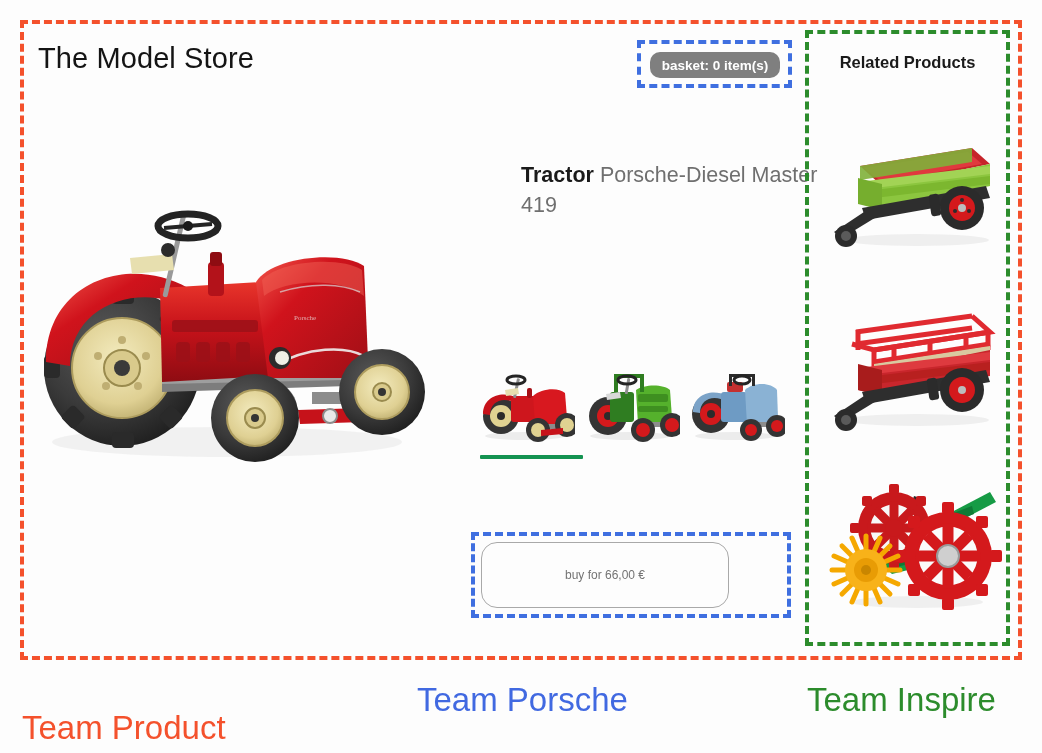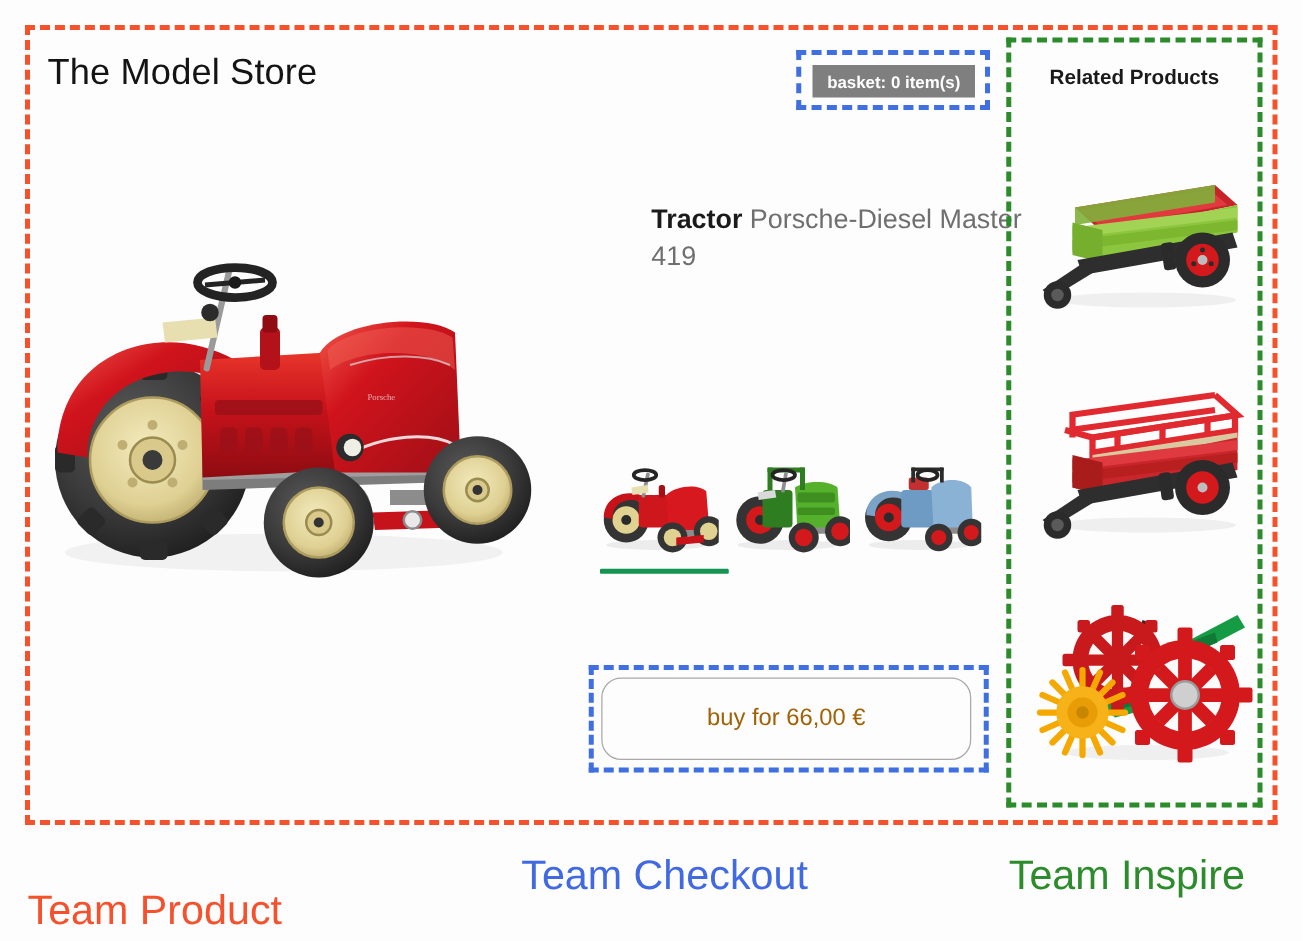--- a/index.html
+++ b/index.html
@@ -35,21 +35,21 @@
   #store-title{
     position:absolute;left:38px;top:42px;
     font-size:29px;color:#141414;letter-spacing:.1px;
     white-space:nowrap;
   }
 
   
   #basket-badge{
     position:absolute;left:650px;top:52px;
     width:130px;height:26px;
-    background:#7f7f7f;border-radius:0;
+    background:#7f7f7f;border-radius:10px;
     color:#ffffff;font-size:13.5px;font-weight:bold;
     display:flex;align-items:center;justify-content:center;
     box-sizing:border-box;
   }
 
   
   #hero-wrap{position:absolute;left:12px;top:170px;width:430px;height:320px;}
   #hero-wrap svg{display:block;width:100%;height:100%;}
 
   
@@ -69,24 +69,24 @@
     position:absolute;left:5px;bottom:-13px;width:103px;height:4px;
     background:#149351;border-radius:1px;display:none;
   }
   .variant.selected .variant-underline{display:block;}
   #variant-0{left:5px;}
   #variant-1{left:110px;}
   #variant-2{left:215px;}
 
   
   #buy-button{
-    position:absolute;left:481px;top:542px;width:296px;height:66px;
+    position:absolute;left:481px;top:542px;width:248px;height:66px;
     background:#fdfdfd;border:1.5px solid #a9a9a9;border-radius:16px;
     display:flex;align-items:center;justify-content:center;
-    font-size:19px;color:#a16207;box-sizing:border-box;cursor:pointer;
+    font-size:12px;color:#737373;box-sizing:border-box;cursor:pointer;
   }
 
   
   #related-title{
     position:absolute;left:805px;top:53px;width:205px;
     text-align:center;font-size:16.5px;font-weight:bold;color:#1a1a1a;
   }
   .related-item{position:absolute;left:822px;width:185px;height:150px;cursor:pointer;}
   .related-item svg{display:block;width:100%;height:100%;}
   #related-0{top:112px;}
@@ -456,16 +456,16 @@
           <line x1="0" y1="0" x2="-14" y2="-32"></line>
         </g>
         <circle cx="0" cy="0" r="21" fill="#F8B219"></circle>
         <circle cx="0" cy="0" r="12" fill="#E89C05"></circle>
         <circle cx="0" cy="0" r="5" fill="#c98600"></circle>
       </g>
     </svg>
   </div>
 
   <div class="team-caption" id="caption-product">Team Product</div>
-  <div class="team-caption" id="caption-checkout">Team Checkout</div>
+  <div class="team-caption" id="caption-checkout">Team Porsche</div>
   <div class="team-caption" id="caption-inspire">Team Inspire</div>
 
 </div>
 
 </body></html>

